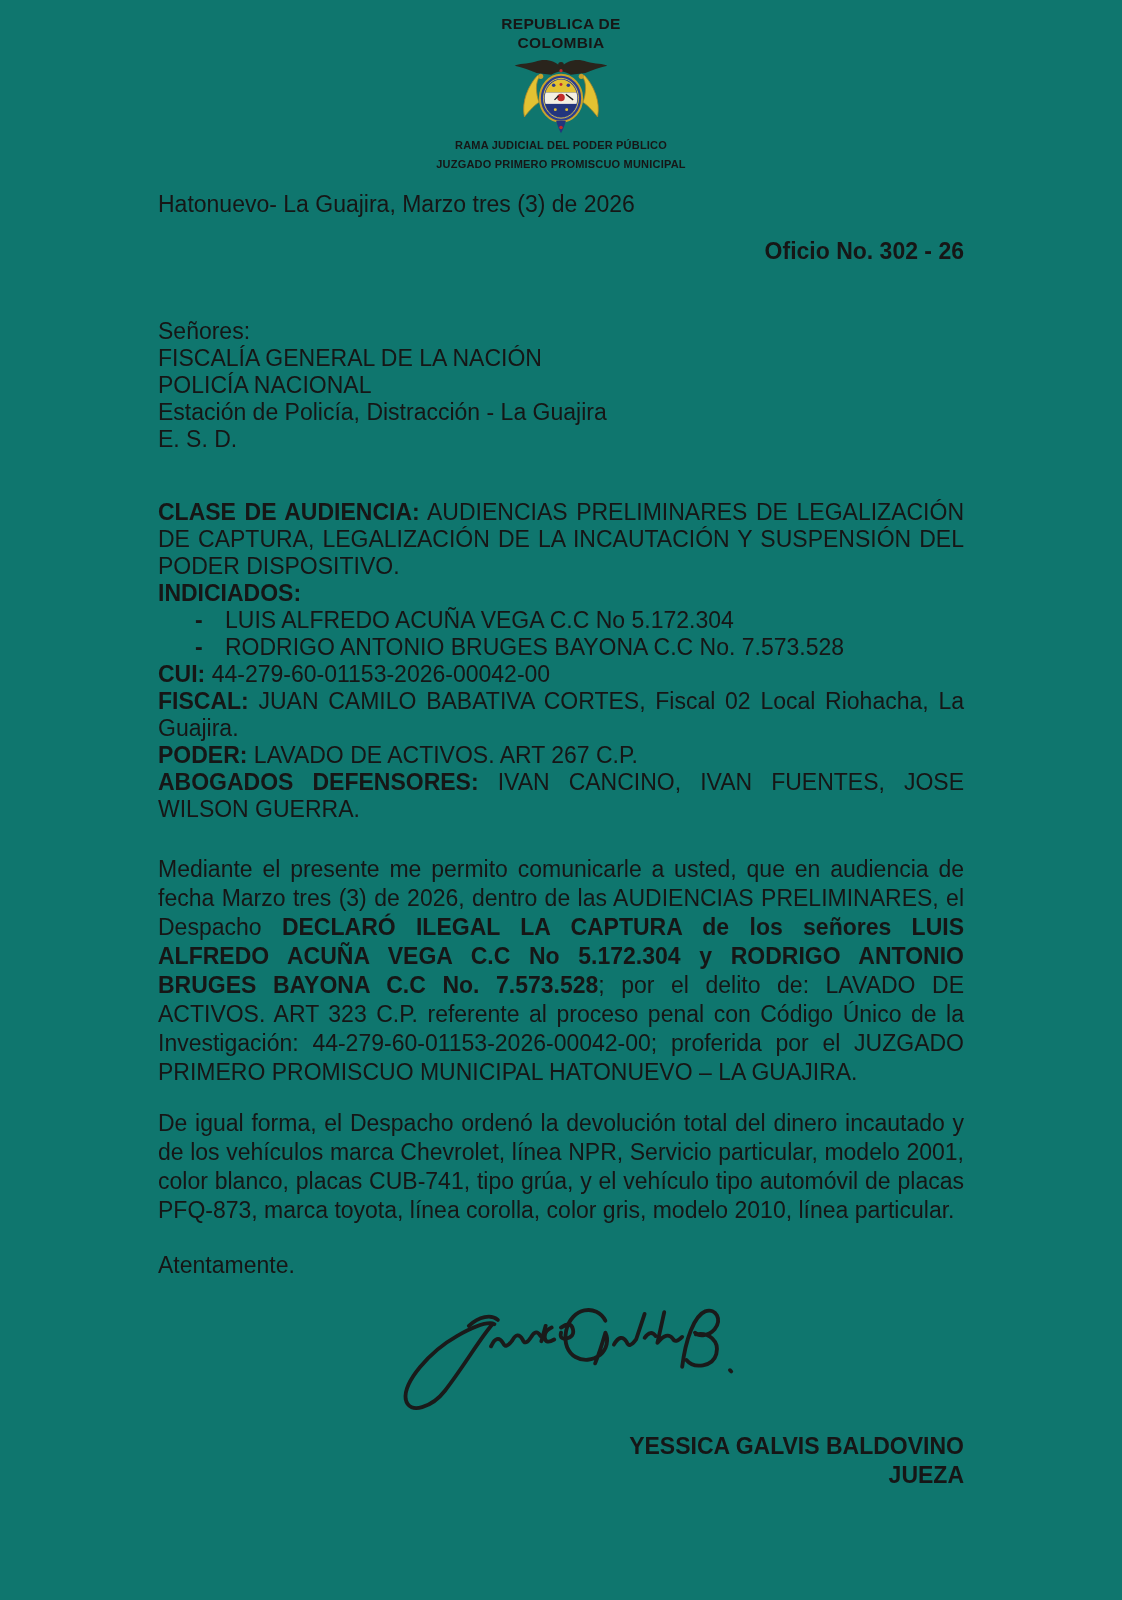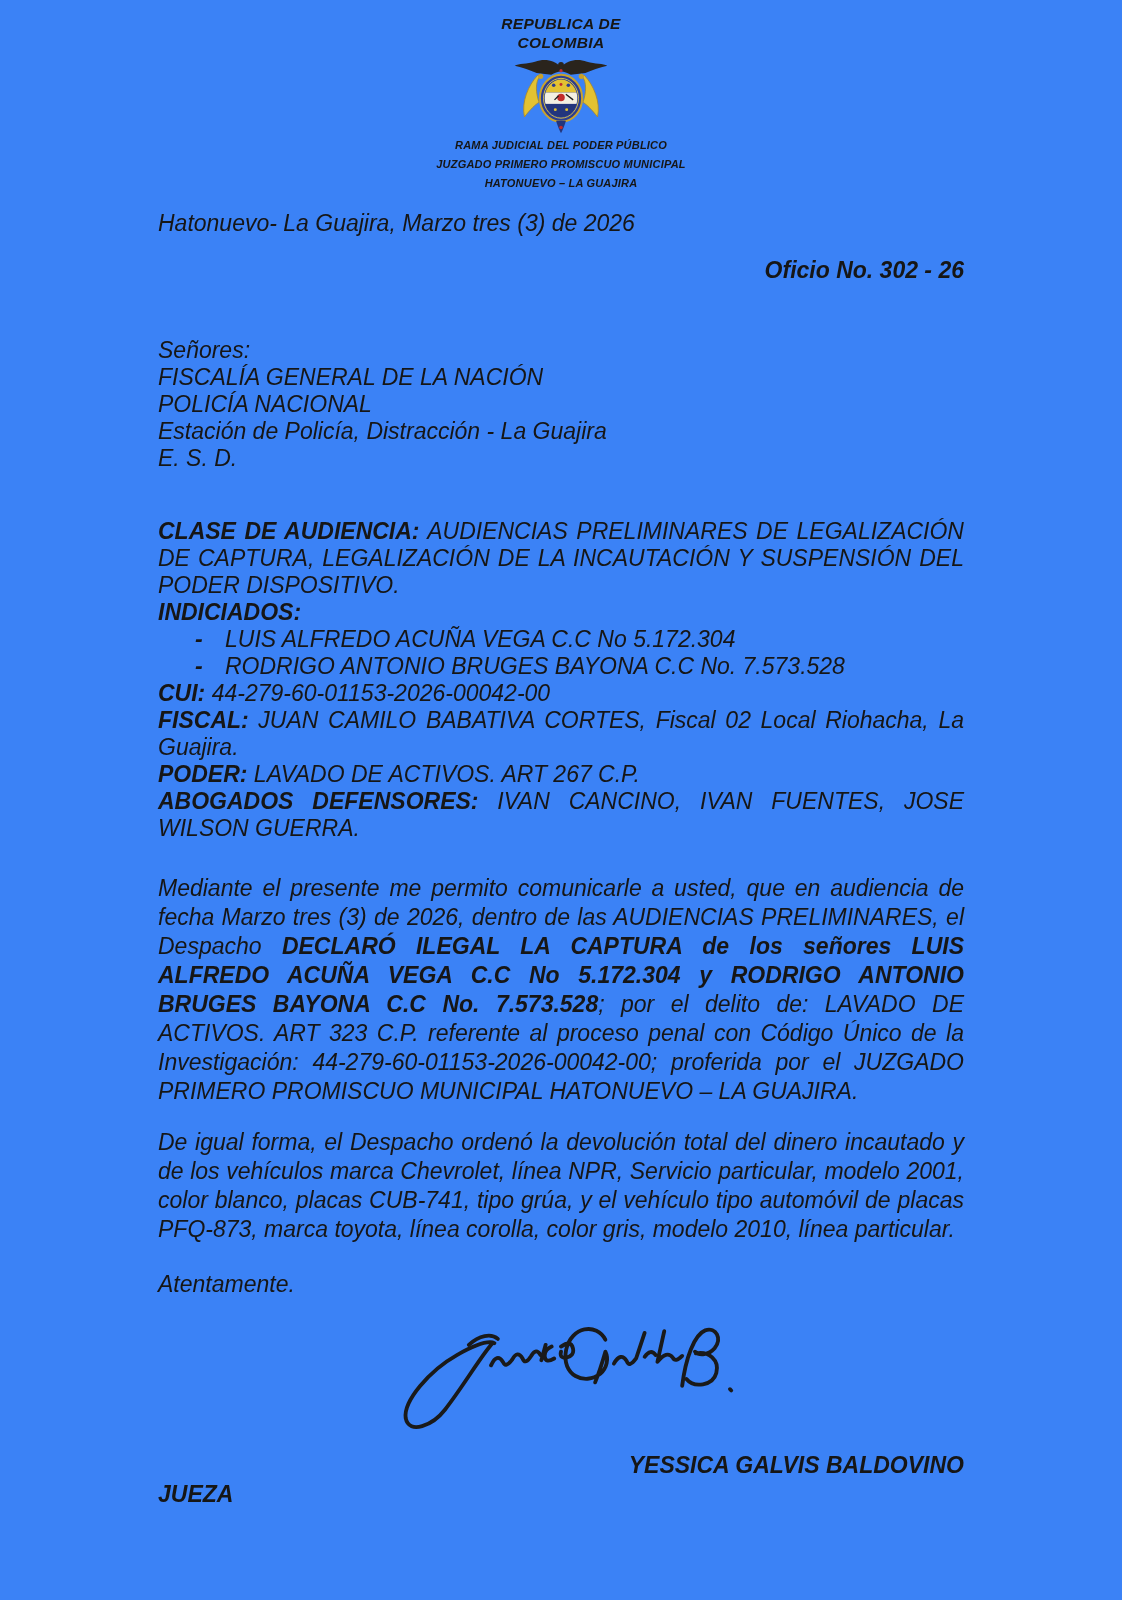--- a/index.html
+++ b/index.html
@@ -1,26 +1,25 @@
 <!DOCTYPE html>
 <html><head>
 <meta charset="utf-8">
 <style>
   html,body{margin:0;padding:0;background:#e9e9e9;}
   .page{
     position:relative;
     width:1122px;height:1600px;
     margin:0 auto;
-    background:#3b82f6;
+    background:#0f766e;
     color:#161616;
     font-family:"Liberation Sans","DejaVu Sans",sans-serif;
     font-size:23px;line-height:29px;
     overflow:hidden;
     box-sizing:border-box;
-    font-style:italic;
   }
   .content{padding:14px 158px 0 158px;}
   
   .doc-header{text-align:center;}
   .republic{font-weight:700;font-size:15.5px;line-height:19px;letter-spacing:.3px;}
   .coat{display:block;margin:4px auto 2px auto;}
   .institution{font-weight:700;font-size:11px;line-height:19px;letter-spacing:.2px;}
   
   .date-line{margin-top:16px;}
   .oficio-line{margin-top:18px;text-align:right;font-weight:700;}
@@ -32,21 +31,21 @@
   .bullet-row{display:flex;padding-left:37px;text-align:left;}
   .bullet-dash{width:30px;font-weight:700;flex:0 0 auto;}
   
   .p1{margin-top:32px;text-align:justify;}
   .p1 .bold-seg{font-weight:700;}
   .p2{margin-top:22px;text-align:justify;}
   .closing{margin-top:26px;}
   
   .sig-svg{display:block;margin:10px auto 0 auto;}
   .sig-name{margin-top:14px;text-align:right;font-weight:700;}
-  .sig-title{text-align:left;font-weight:700;}
+  .sig-title{text-align:right;font-weight:700;}
 </style>
 </head>
 <body>
 
 <div class="page">
   <div class="content">
 
     <div class="doc-header">
       <div class="republic">REPUBLICA DE</div>
       <div class="republic">COLOMBIA</div>
@@ -82,21 +81,20 @@
           <circle cx="53" cy="66" r="1.8" fill="#e3c232"></circle>
           <circle cx="67" cy="66" r="1.8" fill="#e3c232"></circle>
         </g>
 
         <path d="M54,80 C56,87 58,91 60,95 C62,91 64,87 66,80 Z" fill="#23357d"></path>
         <circle cx="60" cy="88" r="2.2" fill="#c32b2b"></circle>
       </svg>
 
       <div class="institution">RAMA JUDICIAL DEL PODER PÚBLICO</div>
       <div class="institution">JUZGADO PRIMERO PROMISCUO MUNICIPAL</div>
-      <div class="institution">HATONUEVO – LA GUAJIRA</div>
     </div>
 
     <div class="date-line">Hatonuevo- La Guajira, Marzo tres (3) de 2026</div>
     <div class="oficio-line">Oficio No. 302 - 26</div>
 
     <div class="recipient">
       <div>Señores:</div>
       <div>FISCALÍA GENERAL DE LA NACIÓN</div>
       <div>POLICÍA NACIONAL</div>
       <div>Estación de Policía, Distracción - La Guajira</div>

